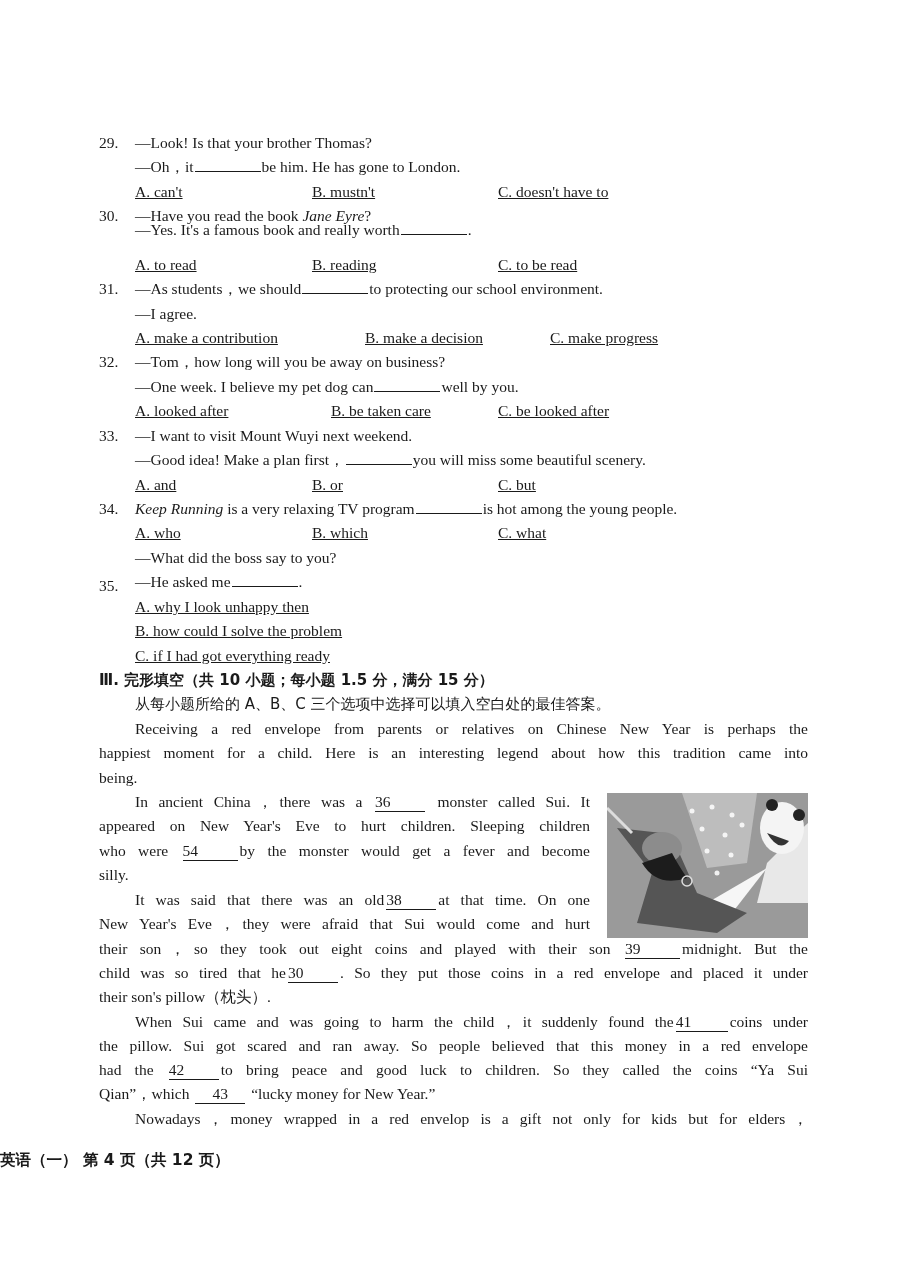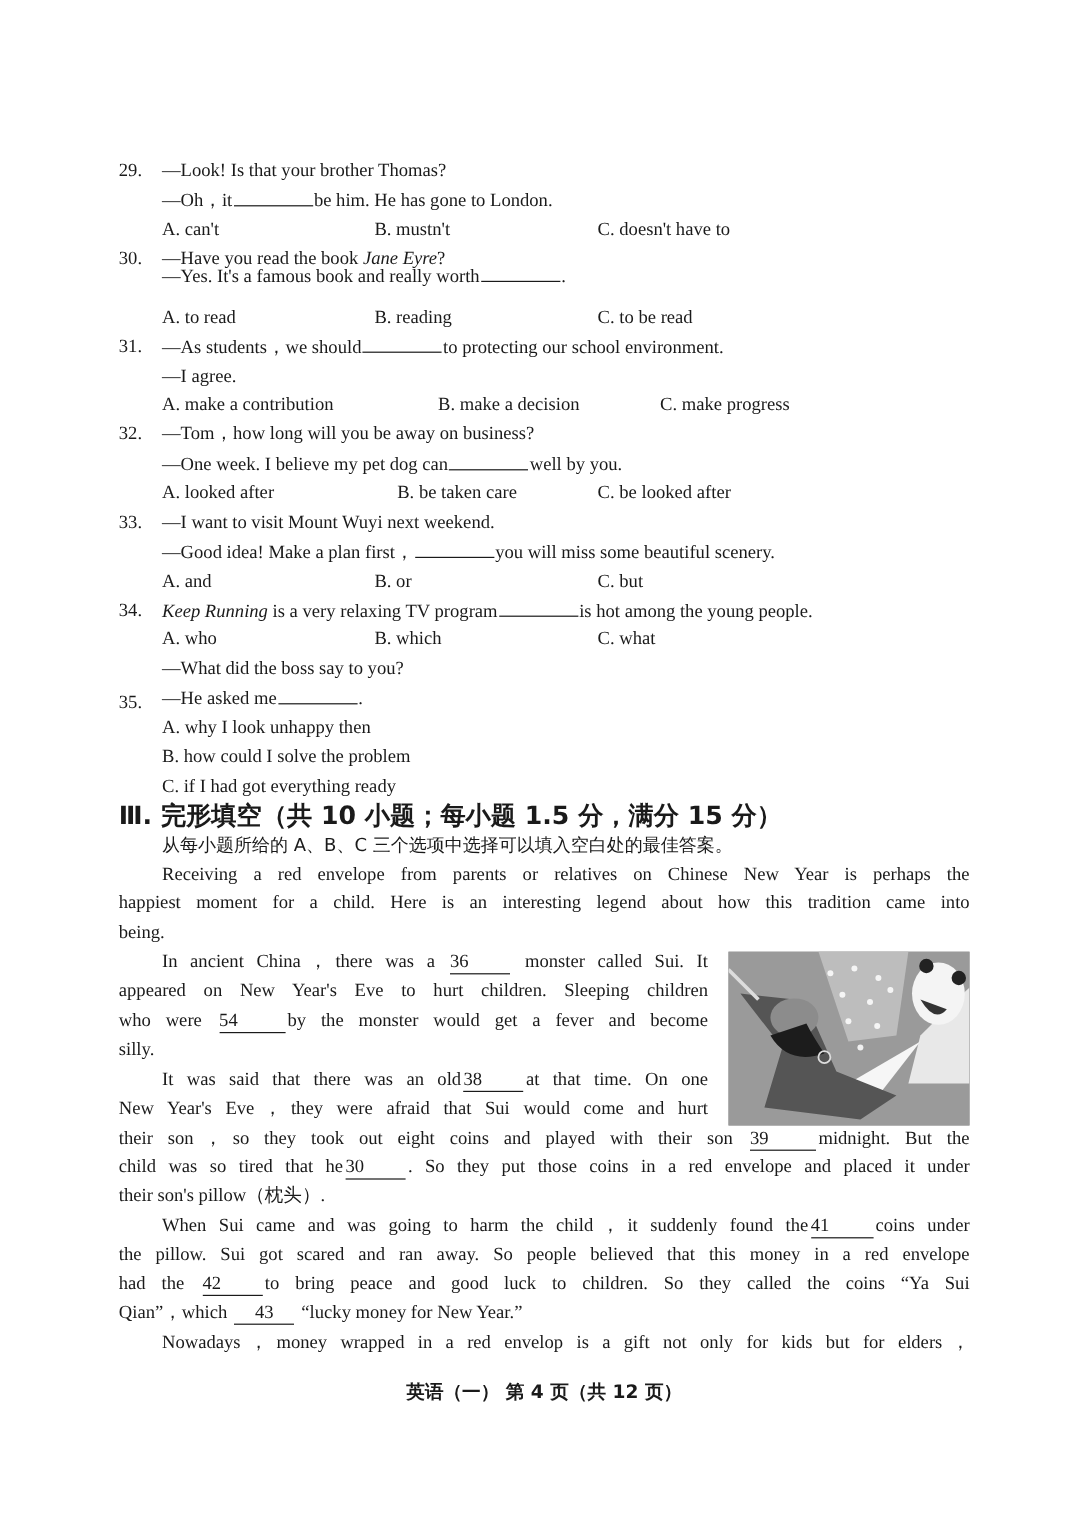--- a/index.html
+++ b/index.html
@@ -4,27 +4,27 @@
 <style>
   html, body { margin: 0; padding: 0; background: #ffffff; }
   body {
     width: 907px; height: 1261px; position: relative; overflow: hidden;
     font-family: "Liberation Serif", "DejaVu Serif", serif;
     color: #1a1a1a; font-size: 15.5px;
   }
   .line { position: absolute; white-space: nowrap; line-height: 20px; }
   .num { position: absolute; left: 99px; }
   .q { left: 135px; }
-  .opt { position: absolute; white-space: nowrap; line-height: 20px; }
+  .opt { position: absolute; white-space: nowrap; line-height: 20px; text-decoration: underline; }
   .blank { display: inline-block; width: 66px; border-bottom: 1.2px solid #1a1a1a; height: 14px; vertical-align: baseline; margin: 0 1px; }
   .nblank { display: inline-block; border-bottom: 1.2px solid #1a1a1a; text-align: center; line-height: 18px; vertical-align: baseline; margin: 0 2px; }
   i.t { font-style: italic; }
-  .sec { font-family: "DejaVu Sans", sans-serif; font-weight: bold; font-size: 21px; text-align: center; }
+  .sec { font-family: "DejaVu Sans", sans-serif; font-weight: bold; font-size: 15px; text-align: center; }
   .cn { font-family: "DejaVu Sans", sans-serif; font-size: 15px; }
-  .footer { position: absolute; left: 0; width: 907px; top: 1150px; text-align: center; font-family: "DejaVu Sans", sans-serif; font-weight: bold; font-size: 15.5px; }
+  .footer { position: absolute; left: 0; width: 907px; top: 1150px; font-family: "DejaVu Sans", sans-serif; font-weight: bold; font-size: 15.5px; }
   .illus { position: absolute; left: 607px; top: 793px; width: 201px; height: 145px; background: #8a8a8a; overflow: hidden; }
 </style>
 </head>
 <body>
 
 <div>
   <span class="line num" style="top:133px">29.</span>
   <span class="line q" style="top:133px">—Look! Is that your brother Thomas?</span>
   <span class="line q" style="top:157px"><span>—Oh，it</span><span class="blank"></span><span>be him.  He has gone to London.</span></span>
   <span class="opt" style="left:135px;top:182px">A.  can't</span>

